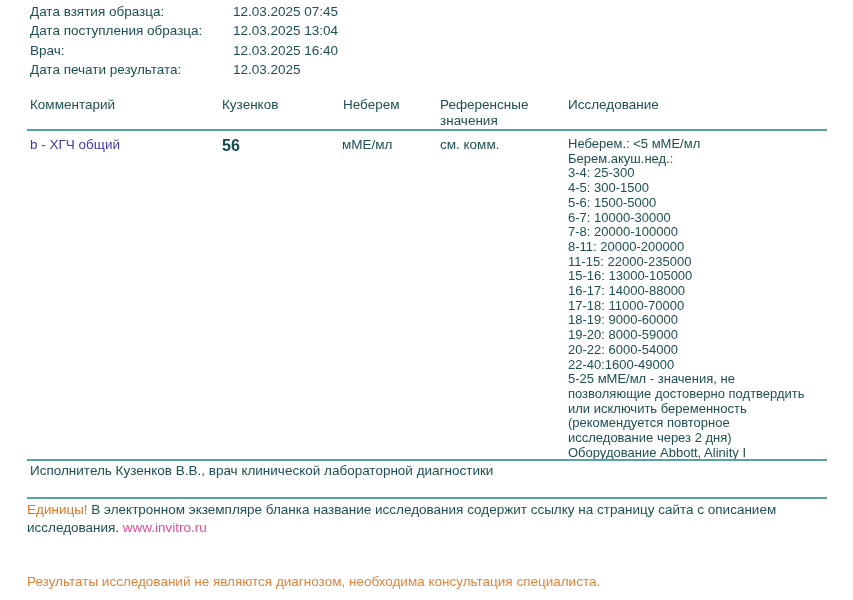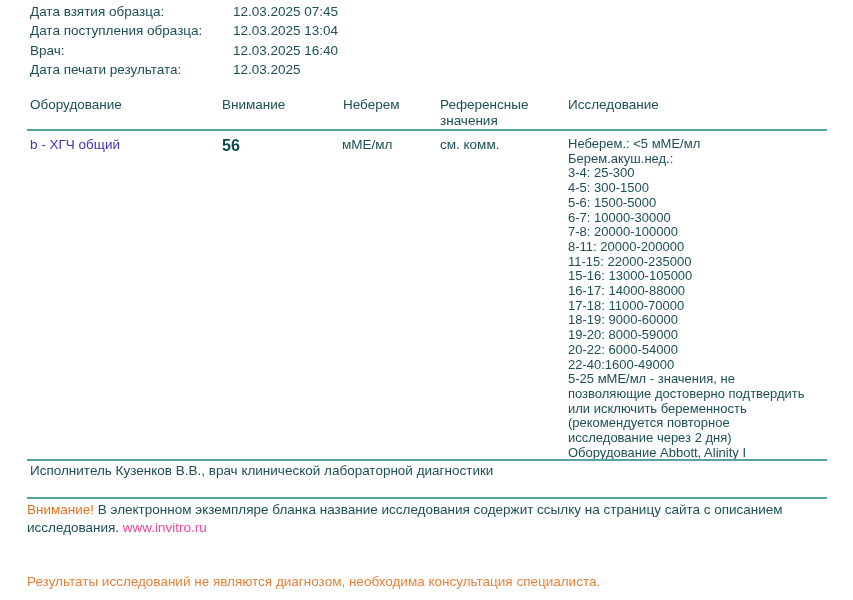--- a/index.html
+++ b/index.html
@@ -32,22 +32,22 @@
     <div class="abs info-value" style="top:4px">12.03.2025 07:45</div>
     <div class="abs info-label" style="top:23px">Дата поступления образца:</div>
     <div class="abs info-value" style="top:23px">12.03.2025 13:04</div>
     <div class="abs info-label" style="top:43px">Врач:</div>
     <div class="abs info-value" style="top:43px">12.03.2025 16:40</div>
     <div class="abs info-label" style="top:62px">Дата печати результата:</div>
     <div class="abs info-value" style="top:62px">12.03.2025</div>
   </div>
 
   <div>
-    <div class="th" style="left:30px">Оборудование</div>
-    <div class="th" style="left:222px">Внимание</div>
+    <div class="th" style="left:30px">Комментарий</div>
+    <div class="th" style="left:222px">Кузенков</div>
     <div class="th" style="left:343px">Неберем</div>
     <div class="th th-wrap" style="left:440px">Референсные значения</div>
     <div class="th" style="left:568px">Исследование</div>
   </div>
 
   <div class="hline" style="top:129px"></div>
 
   <div>
     <div class="abs test-name" style="left:30px;top:137px">b - ХГЧ общий</div>
     <div class="abs result-val" style="left:222px;top:137px">56</div>
@@ -80,20 +80,20 @@
     </div>
   </div>
 
   <div class="hline" style="top:459px"></div>
 
   <div class="abs" style="left:30px;top:463px">Исполнитель Кузенков В.В., врач клинической лабораторной диагностики</div>
 
   <div class="hline" style="top:497px"></div>
 
   <div class="abs" style="left:27px;top:502px">
-    <span class="orange">Внимание!</span><span> В электронном экземпляре бланка название исследования содержит ссылку на страницу сайта с описанием</span>
+    <span class="orange">Единицы!</span><span> В электронном экземпляре бланка название исследования содержит ссылку на страницу сайта с описанием</span>
   </div>
   <div class="abs" style="left:27px;top:520px">
     <span>исследования. </span><span class="link">www.invitro.ru</span>
   </div>
   <div class="abs orange-light" style="left:27px;top:538px">Результаты исследований не являются диагнозом, необходима консультация специалиста.</div>
 
 </div>
 
 </body></html>

